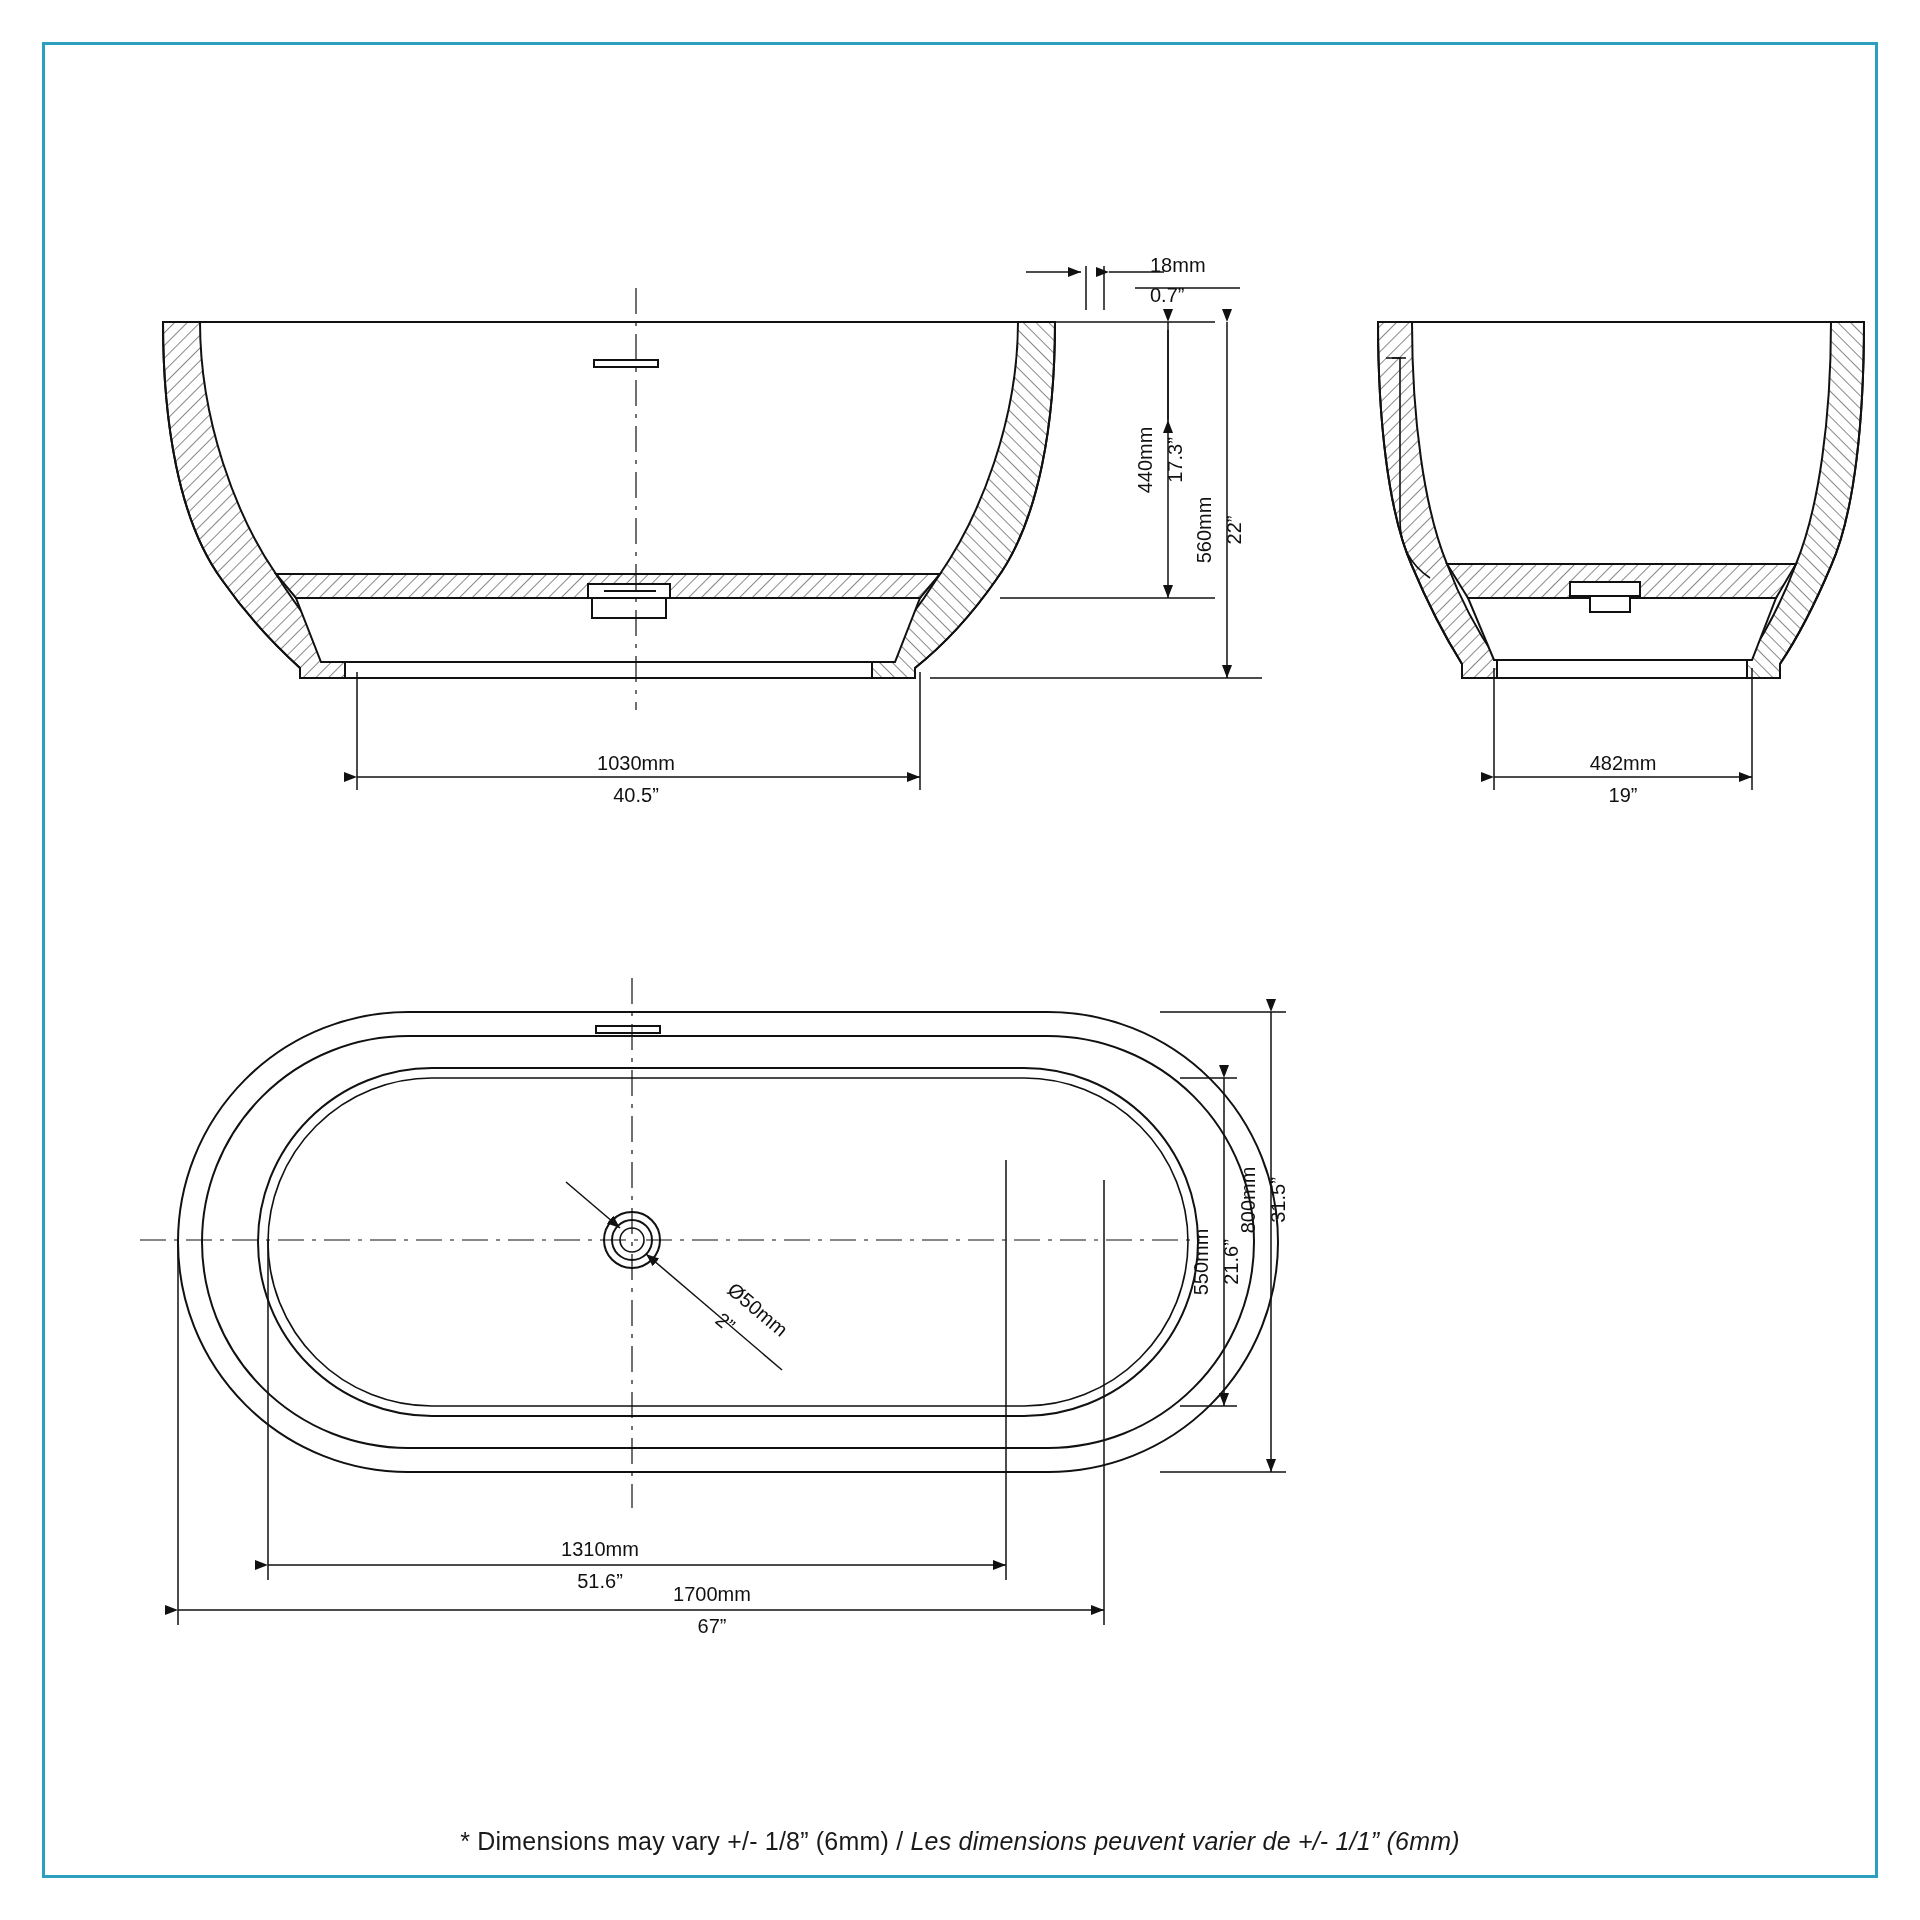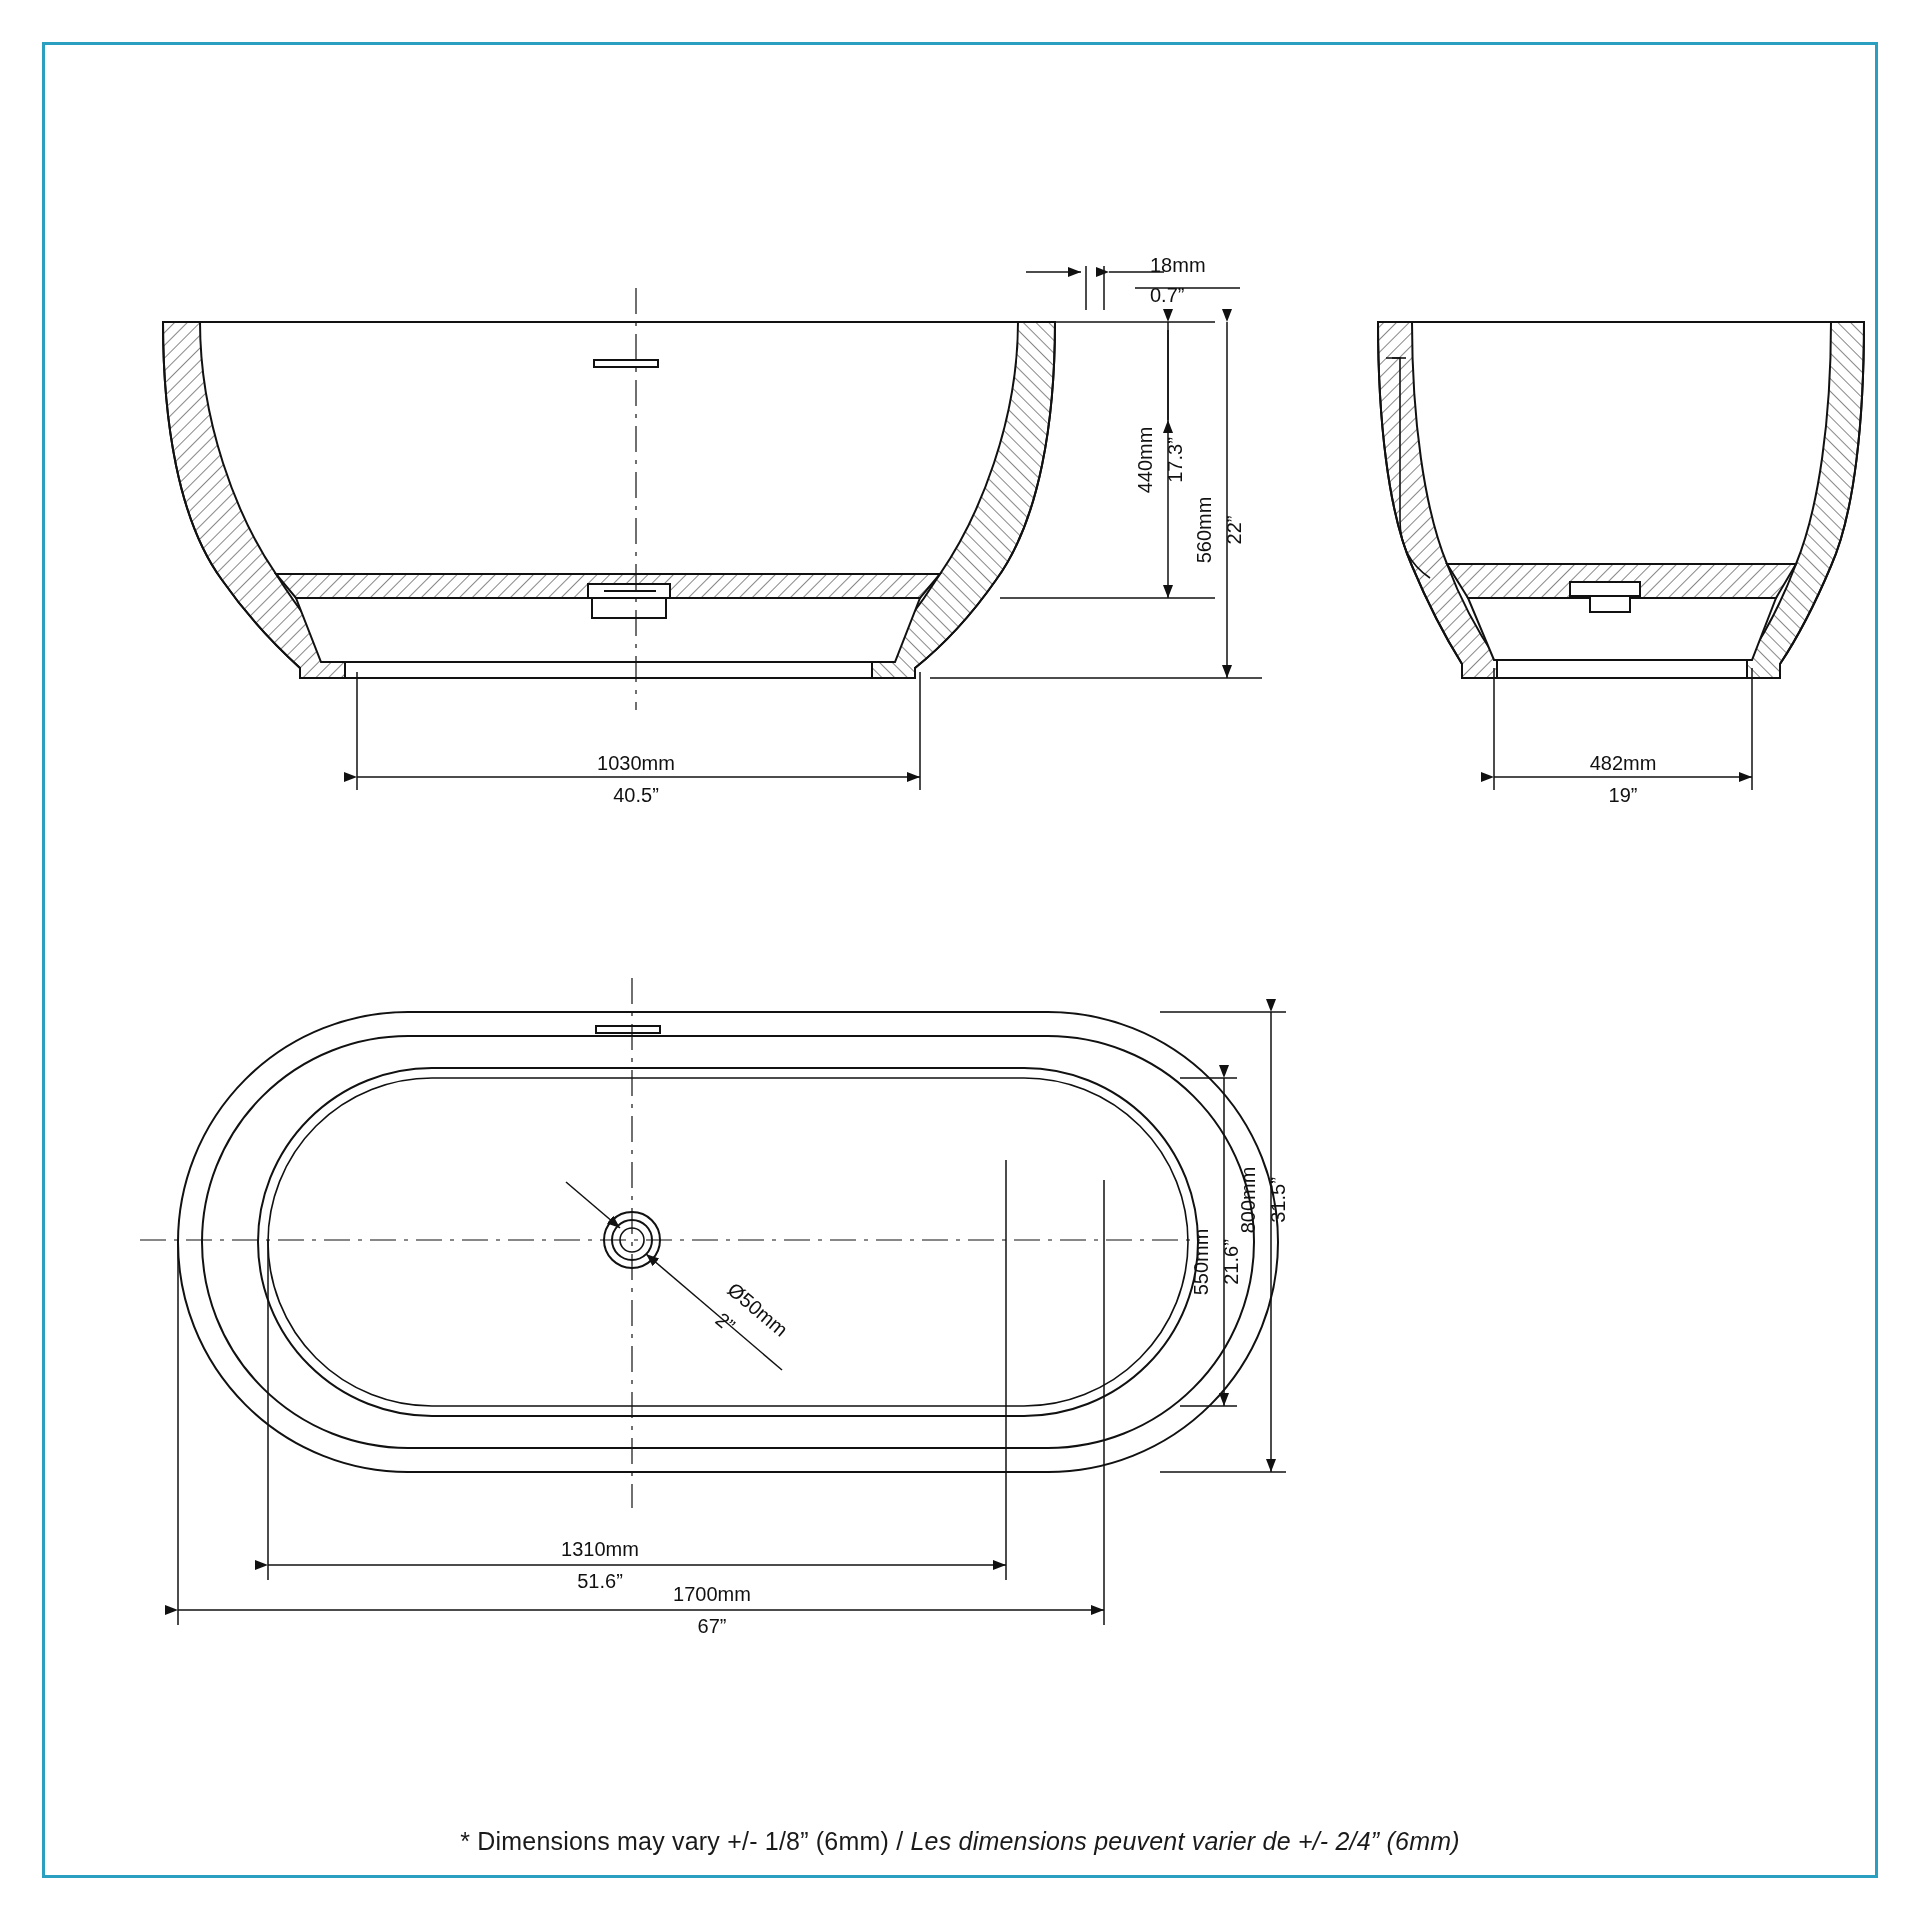--- a/index.html
+++ b/index.html
@@ -284,15 +284,15 @@
       <line x1="187" y1="1610" x2="1095" y2="1610"></line>
     </g>
     <g>
       <text class="dimtxt" x="712" y="1601" text-anchor="middle">1700mm</text>
       <text class="dimtxt" x="712" y="1633" text-anchor="middle">67”</text>
     </g>
   </svg>
 
   <div class="footnote">
     <span class="en">* Dimensions may vary +/- 1/8” (6mm) /</span>
-    <span class="fr">Les dimensions peuvent varier de +/- 2/4” (6mm)</span>
+    <span class="fr">Les dimensions peuvent varier de +/- 1/1” (6mm)</span>
   </div>
 </div>
 
 </body></html>

